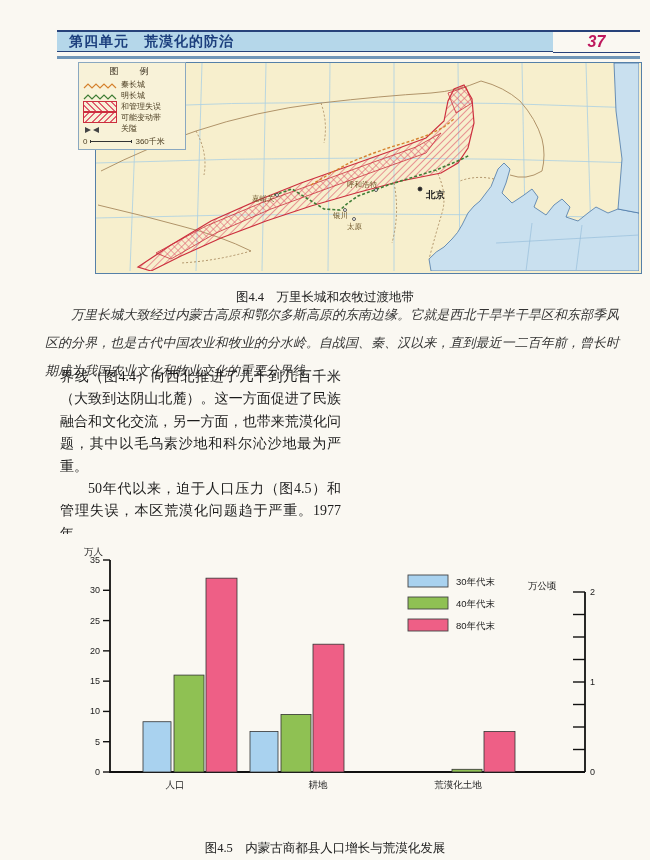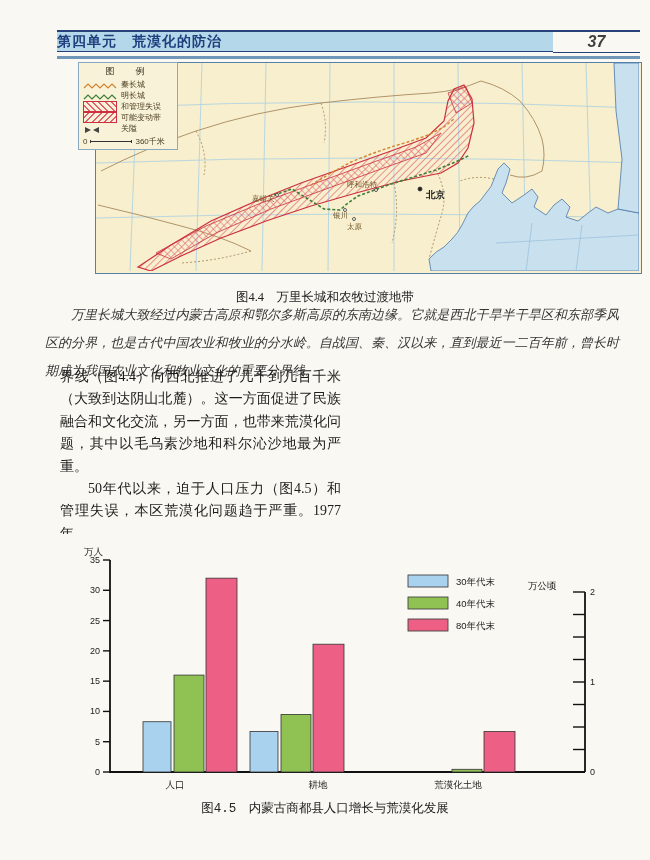--- a/index.html
+++ b/index.html
@@ -3,47 +3,47 @@
 <meta charset="utf-8">
 <style>
   html,body{margin:0;padding:0;}
   .page{position:relative;width:650px;height:860px;background:#faf8f2;overflow:hidden;
         font-family:"Liberation Serif","DejaVu Serif",serif;color:#1c1c1c;}
   
   .hdr-top{position:absolute;left:57px;top:30px;width:583px;height:0;border-top:2px solid #27427a;}
   .unit-bar{position:absolute;left:57px;top:32px;width:496px;height:20px;background:#b5d7ea;
             border-bottom:1.5px solid #27427a;display:flex;align-items:center;
             font-family:"Liberation Sans","DejaVu Sans",sans-serif;font-weight:bold;
-            font-size:14px;color:#1c3f7d;padding-left:0;box-sizing:border-box;letter-spacing:1px;}
+            font-size:14px;color:#1c3f7d;padding-left:12px;box-sizing:border-box;letter-spacing:1px;}
   .pagenum-box{position:absolute;left:553px;top:32px;width:87px;height:20px;
                border-bottom:1.5px solid #27427a;display:flex;align-items:center;justify-content:center;
                font-family:"Liberation Sans","DejaVu Sans",sans-serif;font-weight:bold;font-style:italic;
-               font-size:16px;color:#404040;}
+               font-size:16px;color:#be185d;}
   .hdr-rule2{position:absolute;left:57px;top:56px;width:583px;height:2.5px;background:#7096b8;}
   
   .map-fig{position:absolute;left:95px;top:62px;width:545px;height:210px;border:1px solid #5580a8;
            background:#f7efcd;}
   .map-fig svg{display:block;}
-  .map-legend{position:absolute;left:78px;top:62px;width:100px;height:88px;background:#f8f2d8;
+  .map-legend{position:absolute;left:78px;top:62px;width:108px;height:88px;background:#f8f2d8;
               border:1px solid #8aa8c0;z-index:5;font-family:"Liberation Sans","DejaVu Sans",sans-serif;
               font-size:8px;color:#4a3c20;padding:2px 4px;box-sizing:border-box;}
   .lg-title{text-align:center;font-size:9px;letter-spacing:6px;margin-bottom:1px;color:#3a3020;}
   .lg-row{display:flex;align-items:flex-end;height:11px;gap:4px;}
   .lg-sym{width:34px;flex:0 0 34px;display:flex;align-items:center;}
   .sw-hatch1{width:32px;height:9px;border:1px solid #cc2f3e;
              background:repeating-linear-gradient(45deg,rgba(0,0,0,0) 0 3px,#e06070 3px 4.4px);}
   .sw-hatch2{width:32px;height:9px;border:1px solid #cc2f3e;
              background:repeating-linear-gradient(-45deg,rgba(0,0,0,0) 0 3px,#e06070 3px 4.4px);}
   .lg-scale{display:flex;align-items:center;gap:3px;margin-top:2px;}
   .scalebar{display:inline-block;width:40px;height:3px;border-left:1px solid #333;border-right:1px solid #333;
             background:linear-gradient(#333,#333) center/100% 1px no-repeat;}
   
   .cap{position:absolute;left:0;width:650px;text-align:center;font-size:12.5px;color:#222;}
   .cap44{top:289px;}
-  .cap45{top:800px;font-family:Liberation Mono, monospace;}
+  .cap45{top:840px;}
   .intro-note{position:absolute;left:45px;top:301px;width:574px;font-style:italic;
               font-size:13px;line-height:28px;color:#333;text-align:justify;}
   .intro-note p{margin:0;text-indent:2em;}
   .col{position:absolute;top:366px;height:168px;font-size:14px;line-height:22.4px;
        text-align:justify;overflow:hidden;}
   .col p{margin:0;}
   .col p.indent{text-indent:2em;}
   .col-left{left:60px;width:281px;}
   .col-right{left:334px;width:284px;}
   

